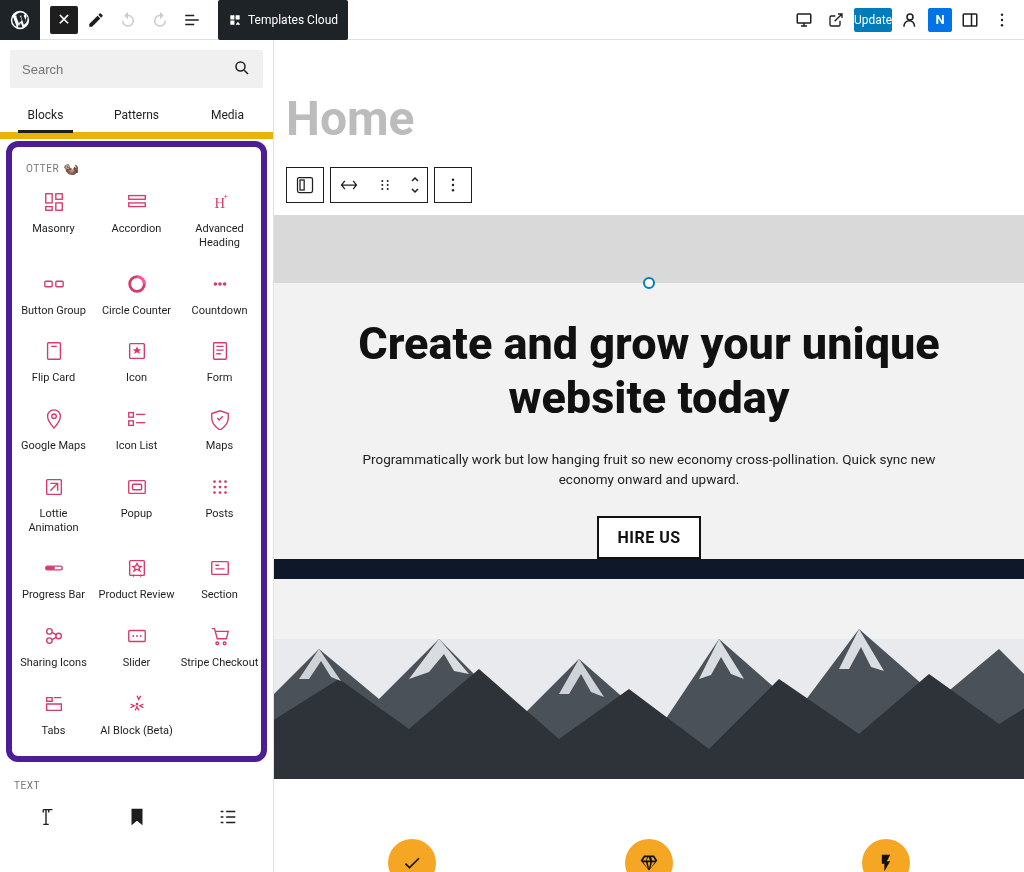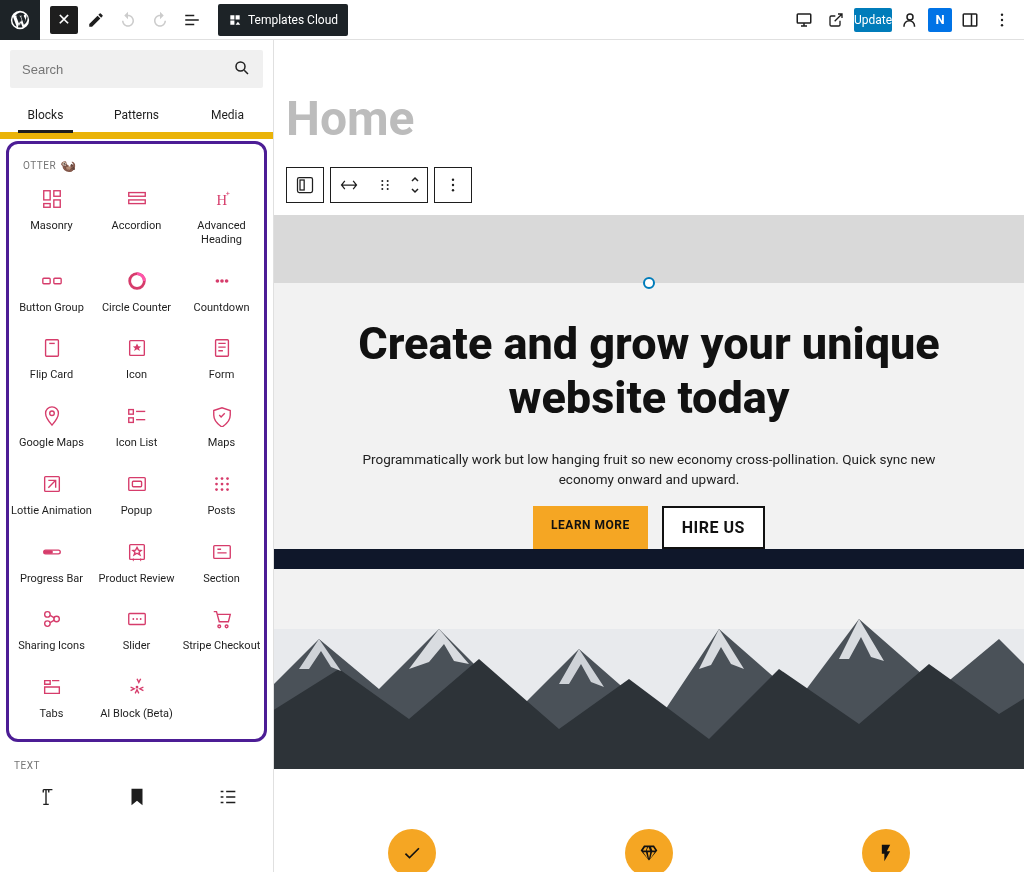--- a/index.html
+++ b/index.html
@@ -6,42 +6,42 @@
   body { font-family: -apple-system, BlinkMacSystemFont, "Segoe UI", Roboto, sans-serif; font-size: 13px; color: #1e1e1e; background: #fff; width: 1024px; height: 872px; overflow: hidden; }
   
   
   .topbar { height: 40px; display: flex; align-items: center; border-bottom: 1px solid #e0e0e0; }
   .wp-logo { width: 40px; height: 40px; background: #1d2327; display: flex; align-items: center; justify-content: center; color: #fff; }
   .wp-logo svg { width: 22px; height: 22px; fill: #fff; }
   .tb-left { display: flex; align-items: center; gap: 4px; padding-left: 10px; }
   .close-btn { width: 28px; height: 28px; background: #1e1e1e; color: #fff; display: flex; align-items: center; justify-content: center; border-radius: 2px; font-size: 16px; cursor: pointer; }
   .tb-icon { width: 28px; height: 28px; display: flex; align-items: center; justify-content: center; color: #333; cursor: pointer; }
   .tb-icon.disabled { color: #ccc; }
-  .templates-cloud { background: #1d2327; color: #fff; height: 32px; display: flex; align-items: center; gap: 6px; padding: 0 10px; border-radius: 2px; margin-left: 8px; font-size: 12px; cursor: pointer; }
+  .templates-cloud { background: #1d2327; color: #fff; height: 40px; display: flex; align-items: center; gap: 6px; padding: 0 10px; border-radius: 2px; margin-left: 8px; font-size: 12px; cursor: pointer; }
   .templates-cloud-ico { width:14px; height:14px; display:flex; align-items:center; justify-content:center; }
   .tb-right { margin-left: auto; display: flex; align-items: center; gap: 4px; padding-right: 8px; }
   .update-btn { background: #007cba; color: #fff; padding: 5px 0; border-radius: 2px; font-size: 12px; cursor: pointer; }
   .n-badge { width: 24px; height: 24px; background: #0073e6; color: #fff; display: flex; align-items: center; justify-content: center; font-weight: bold; border-radius: 2px; font-size: 13px; }
   
   
   .layout { display: flex; height: calc(872px - 40px); }
   
   
   .sidebar { width: 274px; border-right: 1px solid #e0e0e0; overflow-y: auto; position: relative; }
   .search-row { padding: 10px; }
   .search-box { background: #f0f0f0; height: 38px; display: flex; align-items: center; padding: 0 12px; border-radius: 2px; }
   .search-box input { flex: 1; border: none; background: transparent; outline: none; font-size: 13px; color: #757575; }
   .tabs { display: flex; border-bottom: 7px solid #eab308; }
   .tab { flex: 1; text-align: center; padding: 10px 4px; font-size: 12px; cursor: pointer; color: #1e1e1e; position: relative; }
   .tab.active::after { content:""; position:absolute; bottom:-1px; left:20%; right:20%; height:3px; background:#1e1e1e; }
   
   .section-title { font-size: 10px; letter-spacing: .5px; color: #757575; display: flex; align-items: center; gap: 4px; padding: 8px 14px 4px; text-transform: uppercase; }
   .otter-emoji { font-size: 13px; }
   
-  .highlight-box { border: 3px solid #4c1d95; border-radius: 12px; margin: 2px 6px 10px 6px; padding: 6px 0; }
+  .highlight-box { border: 6px solid #4c1d95; border-radius: 12px; margin: 2px 6px 10px 6px; padding: 6px 0; }
   
   .block-grid { display: grid; grid-template-columns: repeat(3, 1fr); }
   .block-item { display: flex; flex-direction: column; align-items: center; justify-content: flex-start; padding: 10px 2px 12px; cursor: pointer; text-align: center; }
   .block-ico { width: 24px; height: 24px; margin-bottom: 8px; display: flex; align-items: center; justify-content: center; }
   .block-ico svg { width: 22px; height: 22px; fill: none; stroke: #d63c6b; stroke-width: 1.5; }
   .block-label { font-size: 11px; color: #1e1e1e; line-height: 1.25; }
   
   .text-section .block-ico svg { stroke: #1e1e1e; }
   
   
@@ -50,21 +50,21 @@
   
   .block-toolbar { display:flex; gap:6px; padding: 0 0 12px 12px; }
   .bt-group { border:1px solid #1e1e1e; height:36px; display:flex; align-items:center; }
   .bt-btn { width:36px; height:36px; display:flex; align-items:center; justify-content:center; cursor:pointer; }
   
   .hero { position:relative; background:#0f172a; }
   .hero-top-space { height: 68px; background:#d9d9d9; }
   .hero-handle { width:12px;height:12px;border:2px solid #007cba; border-radius:50%; background:#fff; position:absolute; left:50%; transform:translateX(-50%); top:62px; }
   .hero-content { text-align:center; padding: 34px 70px 0; background: linear-gradient(#f2f2f2,#f2f2f2); }
   .hero h1 { font-size: 45px; font-weight: 800; line-height:1.2; margin-bottom:24px; color:#111; }
-  .hero p { font-size: 13.5px; color:#222; margin-bottom:16px; line-height:1.5; }
+  .hero p { font-size: 13.5px; color:#222; margin-bottom:26px; line-height:1.5; }
   .hero-btns { display:flex; gap:14px; justify-content:center; margin-bottom:20px; }
   .btn-primary { background:#f5a623; color:#111; font-weight:700; font-size:12px; letter-spacing:.5px; padding:12px 18px; cursor:pointer; }
   .btn-secondary { background:#fff; border:2px solid #111; color:#111; font-weight:700; font-size:16px; letter-spacing:.5px; padding:10px 18px; cursor:pointer; }
   
   .mountains { height:200px; position:relative; overflow:hidden; }
   .mountains svg { width:100%; height:100%; display:block; }
   
   .features { display:flex; justify-content:space-around; padding: 60px 20px 0; }
   .feature-ico { width:48px; height:48px; border-radius:50%; background:#f5a623; display:flex; align-items:center; justify-content:center; }
   .feature-ico svg { width:20px; height:20px; fill:#111; }
@@ -471,21 +471,20 @@
       </div>
     </div>
 
     <div class="hero">
       <div class="hero-top-space"></div>
       <div class="hero-handle"></div>
       <div class="hero-content">
         <h1>Create and grow your unique website today</h1>
         <p>Programmatically work but low hanging fruit so new economy cross-pollination. Quick sync new economy onward and upward.</p>
         <div class="hero-btns">
-          <div class="btn-primary">LEARN MORE</div>
           <div class="btn-secondary">HIRE US</div>
         </div>
       </div>
       <div class="mountains">
         <svg viewBox="0 0 780 200" preserveAspectRatio="xMidYMax slice">
           <rect width="780" height="200" fill="#e8eaed"></rect>
           <rect y="0" width="780" height="60" fill="#f2f2f2"></rect>
           <polygon points="0,200 0,130 60,70 120,120 180,60 260,140 320,80 400,150 460,60 540,130 600,50 680,120 740,70 780,110 780,200" fill="#4a5158"></polygon>
           <polygon points="0,200 0,150 80,100 150,150 220,90 300,160 370,110 450,170 520,100 600,155 670,95 740,145 780,120 780,200" fill="#2d3338"></polygon>
           <polygon points="150,100 180,60 210,95 195,92 185,75 170,93" fill="#d9dce0"></polygon>

